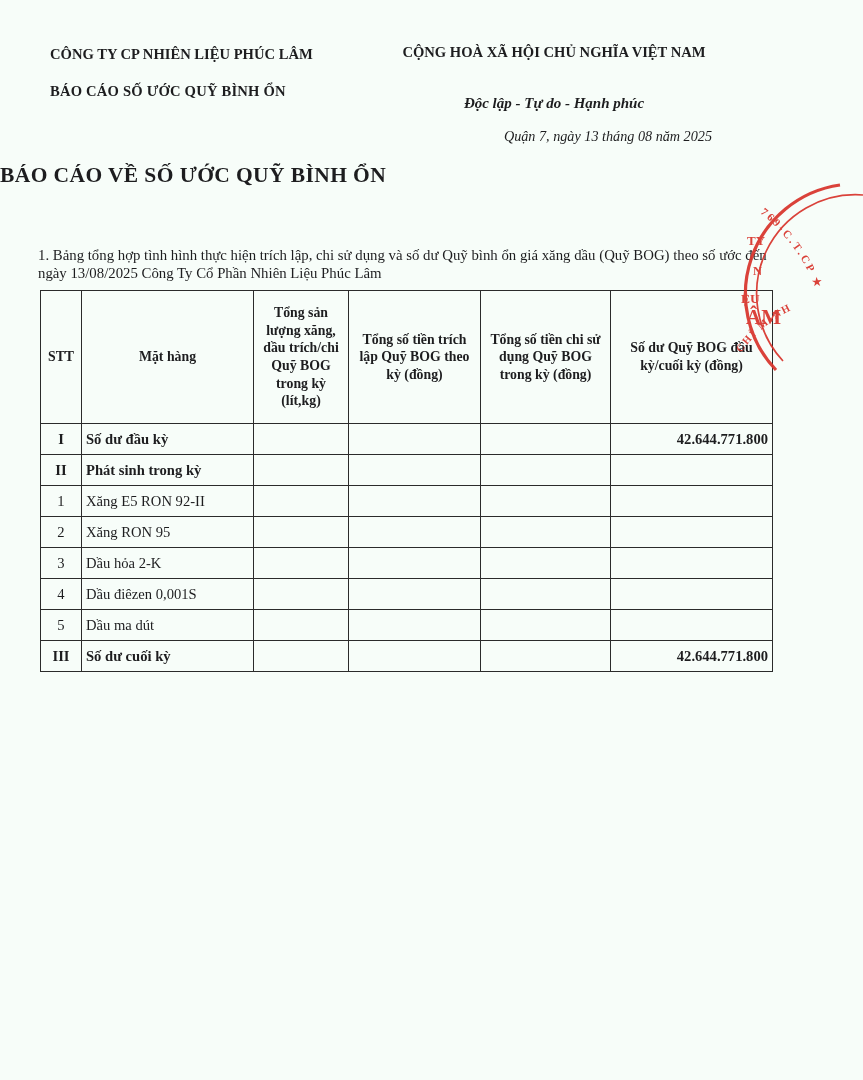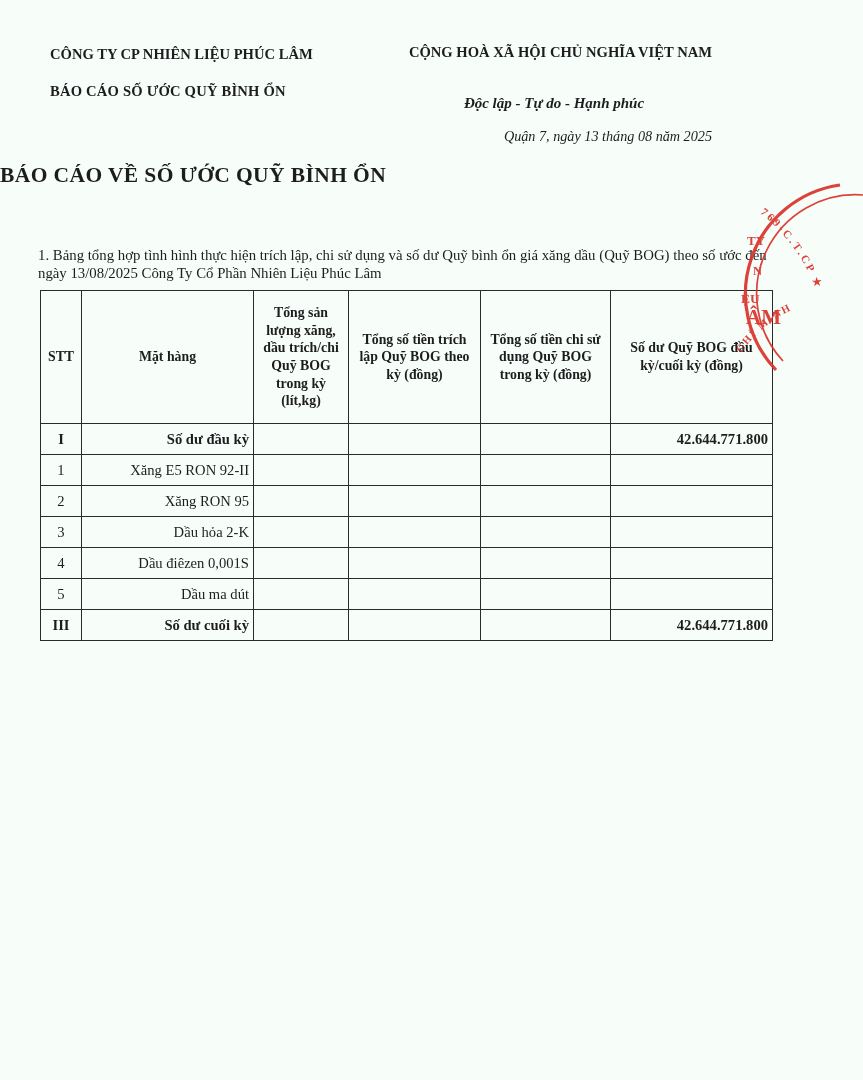--- a/index.html
+++ b/index.html
@@ -6,38 +6,38 @@
   .page{
     position:relative;width:863px;height:1080px;margin:0 auto;
     background:#f7fdf9;overflow:hidden;
     font-family:"Liberation Serif", serif;color:#1d1d1f;
   }
   
   .hdr-left{position:absolute;left:50px;top:46px;width:268px;text-align:left;}
   .hdr-left .l1{font-weight:bold;font-size:14.6px;}
   .hdr-left .l2{font-weight:bold;font-size:14.6px;margin-top:20px;letter-spacing:.2px;}
   .hdr-right{position:absolute;left:396px;top:44px;width:316px;text-align:center;}
-  .hdr-right .l1{font-weight:bold;font-size:14.6px;text-align:right;}
+  .hdr-right .l1{font-weight:bold;font-size:14.6px;}
   .hdr-right .l2{font-weight:bold;font-size:15px;margin-top:34px;font-style:italic;}
   .hdr-right .l3{font-style:italic;font-size:14.2px;margin-top:16px;text-align:right;}
   
   .doc-title{position:absolute;left:0;top:163px;width:800px;text-align:left;
     font-weight:bold;font-size:21.5px;letter-spacing:.4px;}
   
   .intro{position:absolute;left:38px;top:247px;width:740px;text-align:left;
     font-size:14.8px;line-height:17.5px;}
   
   table.bog{position:absolute;left:40px;top:290px;width:732px;border-collapse:collapse;
     table-layout:fixed;}
   table.bog th,table.bog td{border:1.5px solid #2b2b2b;overflow:hidden;}
   table.bog th{height:128px;font-weight:bold;font-size:13.8px;line-height:1.28;
     text-align:center;vertical-align:middle;padding:2px 5px;}
   table.bog td{height:30px;font-size:14.6px;vertical-align:middle;padding:0 4px;}
   td.c-stt{text-align:center;}
-  td.c-item{text-align:right;padding-left:6px;}
+  td.c-item{text-align:left;padding-left:6px;}
   td.c-num{text-align:right;padding-right:8px;font-weight:bold;font-size:13.8px;white-space:nowrap;}
   tr.emph td.c-stt, tr.emph td.c-item{font-weight:bold;}
   
   .stamp{position:absolute;left:733px;top:183px;width:130px;height:204px;
     pointer-events:none;opacity:.93;}
   .stamp text{font-family:"Liberation Serif",serif;font-weight:bold;fill:var(--stamp,#d8342c);}
 </style>
 </head>
 <body>
 
@@ -81,20 +81,28 @@
       </tr>
     </thead>
     <tbody id="bog-body">
         <tr class="emph">
           <td class="c-stt">I</td>
           <td class="c-item">Số dư đầu kỳ</td>
           <td class="c-num"></td>
           <td class="c-num"></td>
           <td class="c-num"></td>
           <td class="c-num">42.644.771.800</td>
+        </tr>
+        <tr class="emph">
+          <td class="c-stt">II</td>
+          <td class="c-item">Phát sinh trong kỳ</td>
+          <td class="c-num"></td>
+          <td class="c-num"></td>
+          <td class="c-num"></td>
+          <td class="c-num"></td>
         </tr>
         <tr>
           <td class="c-stt">1</td>
           <td class="c-item">Xăng E5 RON 92-II</td>
           <td class="c-num"></td>
           <td class="c-num"></td>
           <td class="c-num"></td>
           <td class="c-num"></td>
         </tr>
         <tr>

